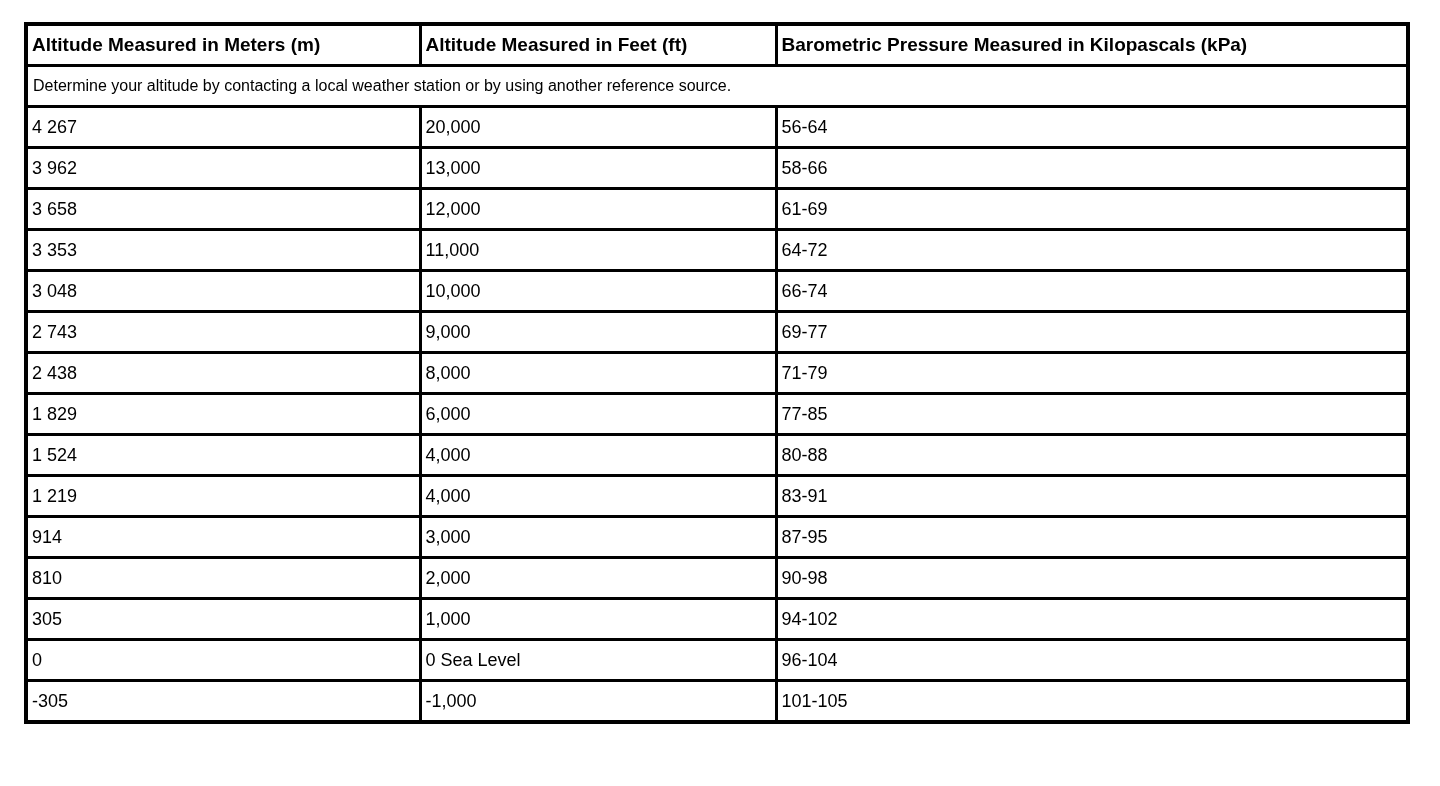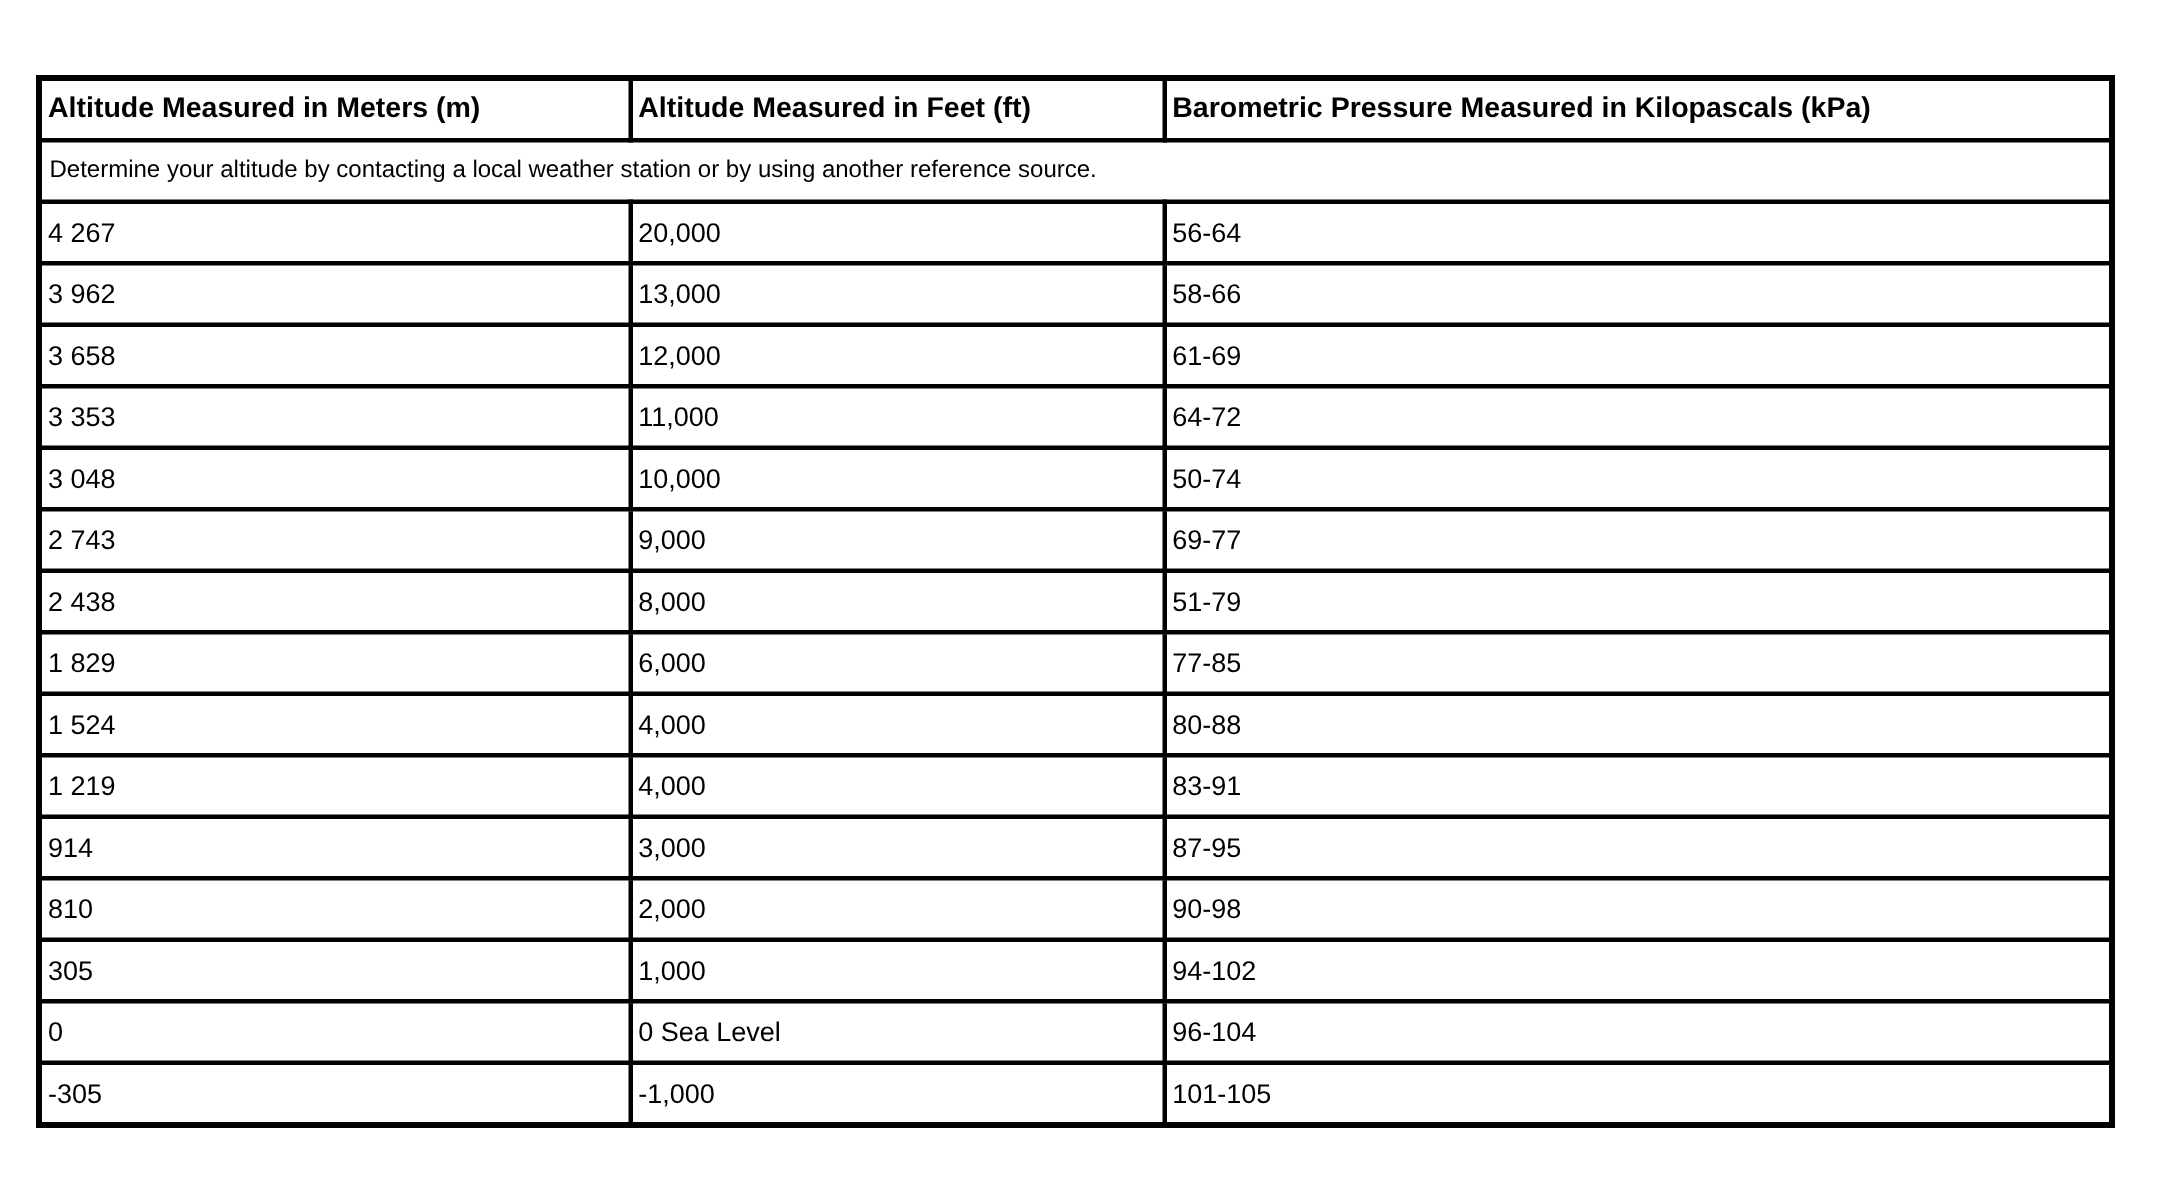--- a/index.html
+++ b/index.html
@@ -13,21 +13,20 @@
     width: 1440px;
     height: 786px;
     box-sizing: border-box;
     padding: 22px 24px;
     background: #ffffff;
   }
   table.alt-table {
     border-collapse: collapse;
     width: 1382px;
     table-layout: fixed;
-    margin-top: 28px;
   }
   table.alt-table, table.alt-table th, table.alt-table td {
     border: 3px solid #000000;
   }
   table.alt-table {
     border-width: 4px;
   }
   col.c1 { width: 394px; }
   col.c2 { width: 356px; }
   col.c3 { width: 632px; }
@@ -95,31 +94,31 @@
           <td class="data-cell">61-69</td>
         </tr>
         <tr>
           <td class="data-cell">3 353</td>
           <td class="data-cell">11,000</td>
           <td class="data-cell">64-72</td>
         </tr>
         <tr>
           <td class="data-cell">3 048</td>
           <td class="data-cell">10,000</td>
-          <td class="data-cell">50-74</td>
+          <td class="data-cell">66-74</td>
         </tr>
         <tr>
           <td class="data-cell">2 743</td>
           <td class="data-cell">9,000</td>
           <td class="data-cell">69-77</td>
         </tr>
         <tr>
           <td class="data-cell">2 438</td>
           <td class="data-cell">8,000</td>
-          <td class="data-cell">51-79</td>
+          <td class="data-cell">71-79</td>
         </tr>
         <tr>
           <td class="data-cell">1 829</td>
           <td class="data-cell">6,000</td>
           <td class="data-cell">77-85</td>
         </tr>
         <tr>
           <td class="data-cell">1 524</td>
           <td class="data-cell">4,000</td>
           <td class="data-cell">80-88</td>

